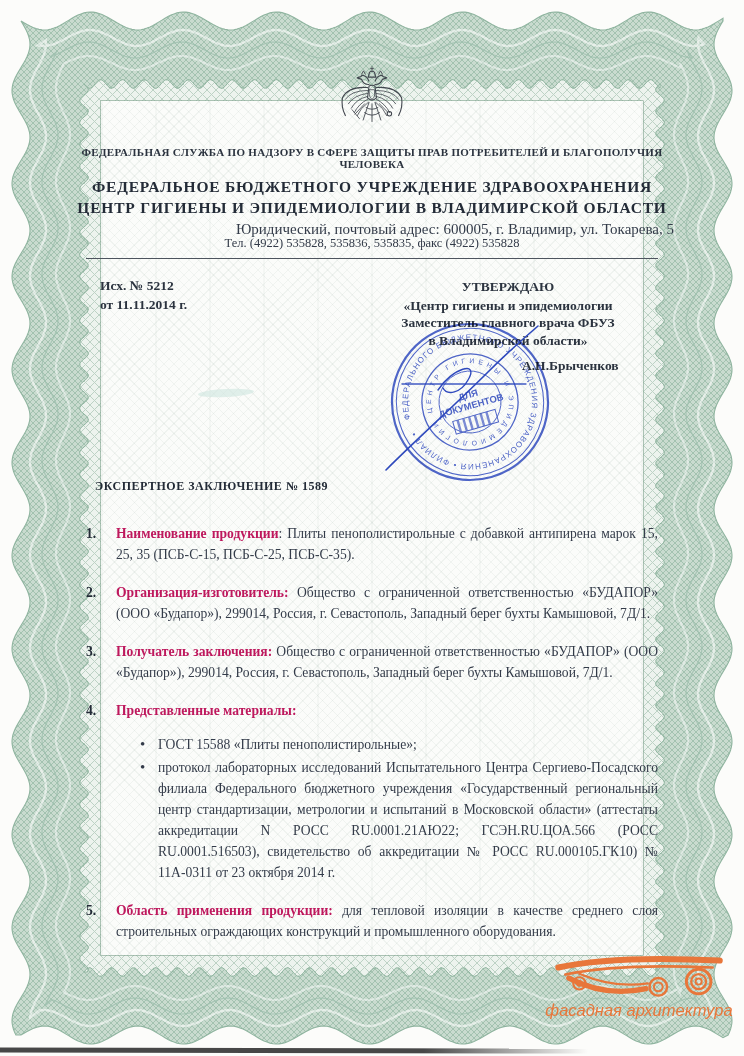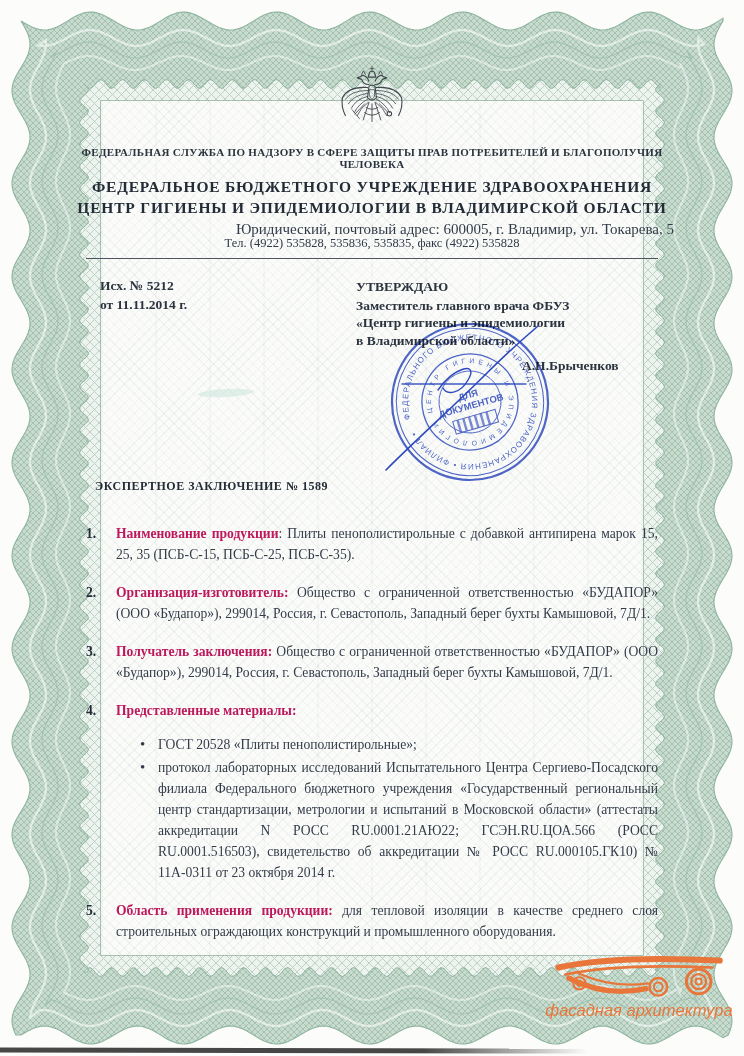--- a/index.html
+++ b/index.html
@@ -17,21 +17,21 @@
   .agency{position:absolute;left:70px;top:146px;width:604px;text-align:center;
           font-weight:bold;font-size:11px;letter-spacing:.3px;color:#2b333f;}
   .inst1{position:absolute;left:70px;top:178px;width:604px;text-align:center;
          font-weight:bold;font-size:15.5px;letter-spacing:.8px;color:#232b37;}
   .inst2{position:absolute;left:70px;top:199px;width:604px;text-align:center;
          font-weight:bold;font-size:15.5px;letter-spacing:.8px;color:#232b37;}
   .addr{position:absolute;left:70px;top:221px;width:604px;text-align:right;font-size:15px;}
   .phone{position:absolute;left:70px;top:236px;width:604px;text-align:center;font-size:12.5px;}
   .hrule{position:absolute;left:86px;top:258px;width:572px;height:0;border-top:1.4px solid #4d545e;}
   .refblock{position:absolute;left:100px;top:276px;font-weight:bold;font-size:13.5px;line-height:19px;color:#2b333f;}
-  .approval{position:absolute;left:356px;top:278px;width:304px;text-align:left;
+  .approval{position:absolute;left:356px;top:278px;width:304px;text-align:center;
             font-weight:bold;font-size:13.5px;line-height:17.5px;color:#2b333f;}
   .approval .t{margin-bottom:1px;}
   .signer{position:absolute;left:522px;top:358px;font-weight:bold;font-size:13.5px;color:#2b333f;}
   .doc-title{position:absolute;left:95px;top:479px;width:570px;
              font-weight:bold;font-size:12px;letter-spacing:.5px;color:#232b37;}
   .items{position:absolute;left:86px;top:523px;width:572px;font-size:13.6px;line-height:21px;}
   .item{position:relative;padding-left:30px;text-align:justify;margin-bottom:17px;}
   .item .num{position:absolute;left:0;top:0;font-weight:bold;color:#232b37;}
   .item b{color:#be185d;}
   .bullets{margin:13px 0 0 0;padding:0 0 0 24px;list-style:none;}
@@ -106,22 +106,22 @@
     <div class="phone">Тел. (4922) 535828, 535836, 535835, факс (4922) 535828</div>
     <div class="hrule"></div>
 
     <div class="refblock">
       <div>Исх. № 5212</div>
       <div>от 11.11.2014 г.</div>
     </div>
 
     <div class="approval">
       <div class="t">УТВЕРЖДАЮ</div>
+      <div>«Центр гигиены и эпидемиологии</div>
       <div>Заместитель главного врача ФБУЗ</div>
-      <div>«Центр гигиены и эпидемиологии</div>
       <div>в Владимирской области»</div>
     </div>
     <div class="signer">А.Н.Брыченков</div>
 
     <div class="doc-title">ЭКСПЕРТНОЕ ЗАКЛЮЧЕНИЕ № 1589</div>
 
     <div class="items">
       <div class="item">
         <span class="num">1.</span>
         <b>Наименование продукции</b><span>: Плиты пенополистирольные с добавкой антипирена марок 15, 25, 35 (ПСБ-С-15, ПСБ-С-25, ПСБ-С-35).</span>
@@ -131,21 +131,21 @@
         <b>Организация-изготовитель:</b><span> Общество с ограниченной ответственностью «БУДАПОР» (ООО «Будапор»), 299014, Россия, г. Севастополь, Западный берег бухты Камышовой, 7Д/1.</span>
       </div>
       <div class="item">
         <span class="num">3.</span>
         <b>Получатель заключения:</b><span> Общество с ограниченной ответственностью «БУДАПОР» (ООО «Будапор»), 299014, Россия, г. Севастополь, Западный берег бухты Камышовой, 7Д/1.</span>
       </div>
       <div class="item">
         <span class="num">4.</span>
         <b>Представленные материалы:</b>
         <ul class="bullets">
-          <li>ГОСТ 20528 «Плиты пенополистирольные»;</li>
+          <li>ГОСТ 15588 «Плиты пенополистирольные»;</li>
           <li>протокол лабораторных исследований Испытательного Центра Сергиево-Посадского филиала Федерального бюджетного учреждения «Государственный региональный центр стандартизации, метрологии и испытаний в Московской области» (аттестаты аккредитации N РОСС RU.0001.21АЮ22; ГСЭН.RU.ЦОА.566 (РОСС RU.0001.516503), свидетельство об аккредитации № РОСС RU.000105.ГК10) № 11А-0311 от 23 октября 2014 г.</li>
         </ul>
       </div>
       <div class="item">
         <span class="num">5.</span>
         <b>Область применения продукции:</b><span> для тепловой изоляции в качестве среднего слоя строительных ограждающих конструкций и промышленного оборудования.</span>
       </div>
     </div>
   </div>
 

